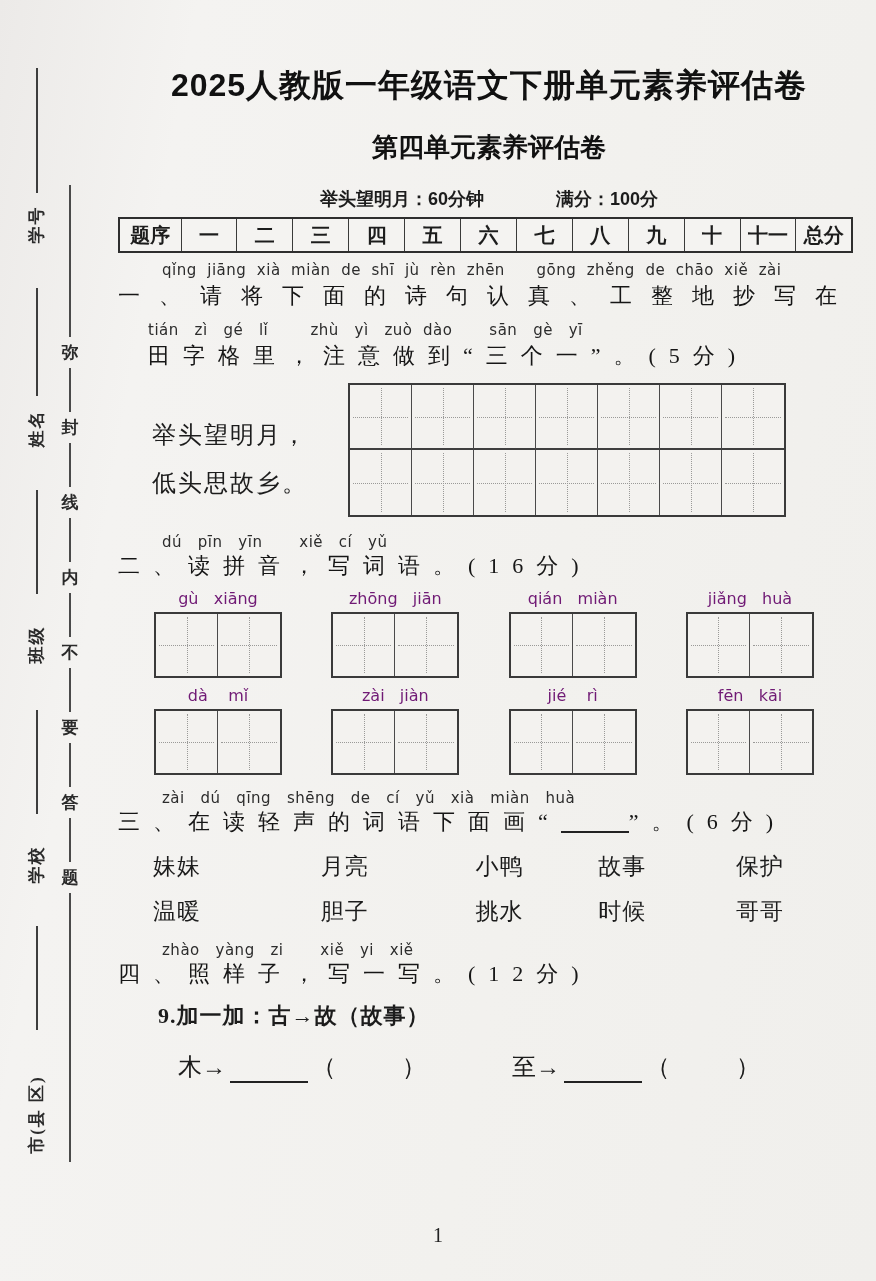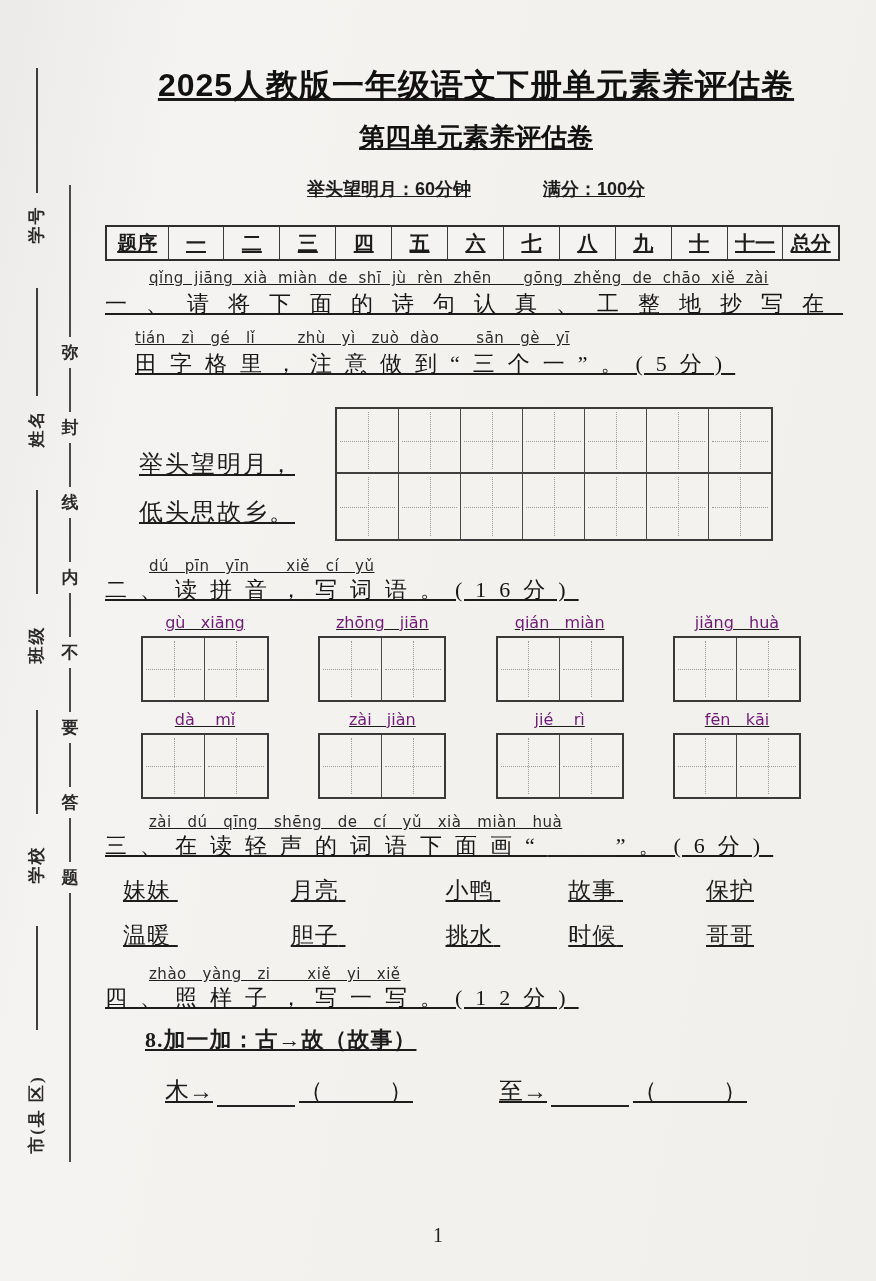--- a/index.html
+++ b/index.html
@@ -22,38 +22,38 @@
     font-size:17px; font-weight:600; letter-spacing:2px; color:#2a2a2a;
   }
   .seal {
     position:absolute; left:58px; top:185px; height:977px; width:24px;
     display:flex; flex-direction:column; align-items:center;
   }
   .sline { width:1.5px; background:#4a4a4a; }
   .schar { font-size:17px; font-weight:600; color:#2a2a2a; padding:4px 0; }
 
   
-  .main { position:absolute; left:105px; top:0; width:742px;text-decoration:underline; }
+  .main { position:absolute; left:118px; top:0; width:742px; }
   h1 {
     margin-top:64px; text-align:center;
     font-family:"Liberation Sans", sans-serif;
     font-size:32px; font-weight:bold; letter-spacing:1px; color:#111;
   }
   h2 {
-    margin-top:12px; text-align:center;
+    margin-top:22px; text-align:center;
     font-family:"Liberation Sans", sans-serif;
     font-size:26px; font-weight:bold; color:#111;
   }
   .info {
     margin-top:22px; display:flex; justify-content:center; gap:72px;
     font-family:"Liberation Sans", sans-serif; font-size:18px; font-weight:bold;
   }
 
   table.score {
-    margin-top:24px; width:735px; border-collapse:collapse; table-layout:fixed;
+    margin-top:6px; width:735px; border-collapse:collapse; table-layout:fixed;
     border:2px solid #2e2e2e; background:#f4f3f1;padding-left:34px;
   }
   table.score td {
     border:1.5px solid #3a3a3a; height:34px; text-align:center;
     font-size:20px; font-weight:600;
   }
   table.score td.hd { width:62px; }
 
   .pinyin {
     font-family:"DejaVu Sans", sans-serif; font-size:15px; color:#2c2c2c;
@@ -71,42 +71,42 @@
     content:""; position:absolute; left:50%; top:3px; bottom:3px;
     border-left:1.5px dotted #9a9a98;
   }
   .cell::after {
     content:""; position:absolute; top:50%; left:3px; right:3px;
     border-top:1.5px dotted #9a9a98;
   }
 
   .q1 { margin-top:8px; }
   .q1 .hanzi { margin-top:2px; }
-  .q1row { margin-top:28px; display:flex;align-items:center; }
+  .q1row { margin-top:12px; display:flex; }
   .poem { width:230px; padding:28px 0 0 34px; font-size:24px; line-height:48px; letter-spacing:2px; }
   .big-grid {
     display:grid; grid-template-columns:repeat(7,62px); grid-auto-rows:65px;
     border:2.5px solid #3a3a3a; align-self:flex-start;
   }
   .big-grid .cell { border-right:1.5px solid #4a4a4a; border-bottom:1px solid #4a4a4a; }
   .big-grid .cell:nth-child(7n) { border-right:none; }
   .big-grid .cell:nth-child(-n+7) { border-bottom:2px solid #3f3f3f; }
   .big-grid .cell:nth-child(n+8) { border-bottom:none; }
 
   .q2 { margin-top:16px; }
   .wrow { display:flex; justify-content:space-between; padding:0 46px 0 36px; margin-top:8px; }
   .wgroup { display:flex; flex-direction:column; align-items:center; }
   .wpinyin { font-family:"DejaVu Sans", sans-serif; font-size:16px; white-space:pre; margin-bottom:4px; color:#701a75; }
   .wbox { display:flex; border:2.5px solid #3a3a3a; }
   .wbox .cell { width:62px; height:62px; }
   .wbox .cell:first-child { border-right:1.5px solid #4a4a4a; }
 
   .q3 { margin-top:14px; }
   .q3row { margin-top:14px; font-size:23px; letter-spacing:1px; }
-  .q3row span:nth-child(1){ margin-left:18px; }
+  .q3row span:nth-child(1){ margin-left:35px; }
   .q3row span:nth-child(2){ margin-left:113px; }
   .q3row span:nth-child(3){ margin-left:100px; }
   .q3row span:nth-child(4){ margin-left:68px; }
   .q3row span:nth-child(5){ margin-left:83px; }
   .inline-blank {
     display:inline-block; width:68px; border-bottom:2.5px solid #222;
     height:16px; transform:translateY(4px);
   }
 
   .q4 { margin-top:14px; }
@@ -316,21 +316,21 @@
         <span>胆子</span>
         <span>挑水</span>
         <span>时候</span>
         <span>哥哥</span>
       </div>
     </div>
 
     <div class="q4">
       <div class="pinyin ind1">zhào   yàng   zi       xiě   yi   xiě</div>
       <div class="hanzi ls-l">四、照样子，写一写。(12分)</div>
-      <div class="sub1">8.加一加：古→故（故事）</div>
+      <div class="sub1">9.加一加：古→故（故事）</div>
       <div class="q4items">
         <span>木→</span>
         <span class="ublank"></span>
         <span class="paren">（           ）</span>
         <span class="gap2"></span>
         <span>至→</span>
         <span class="ublank"></span>
         <span class="paren">（           ）</span>
       </div>
     </div>

